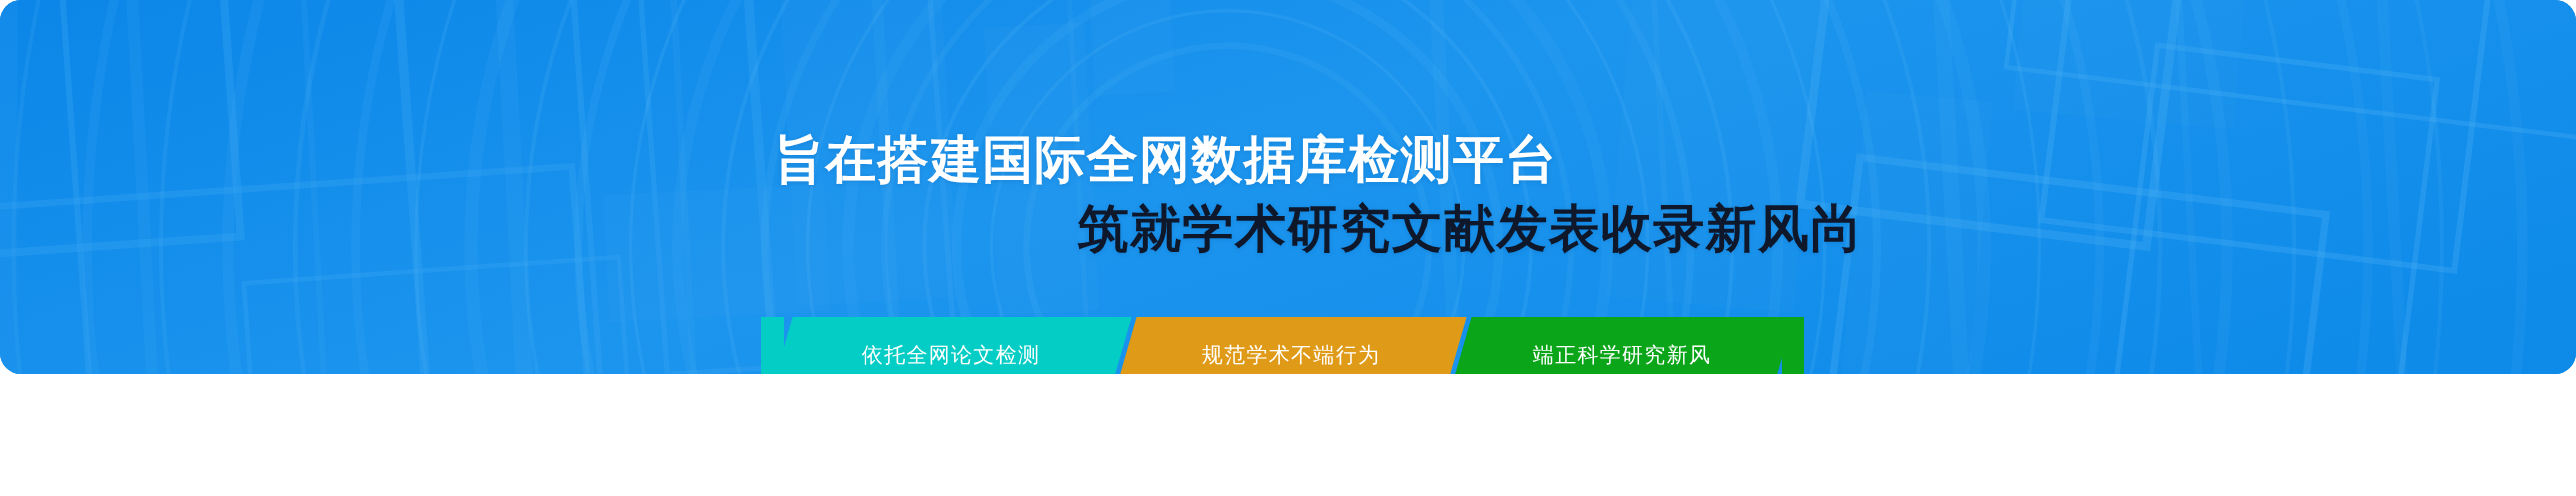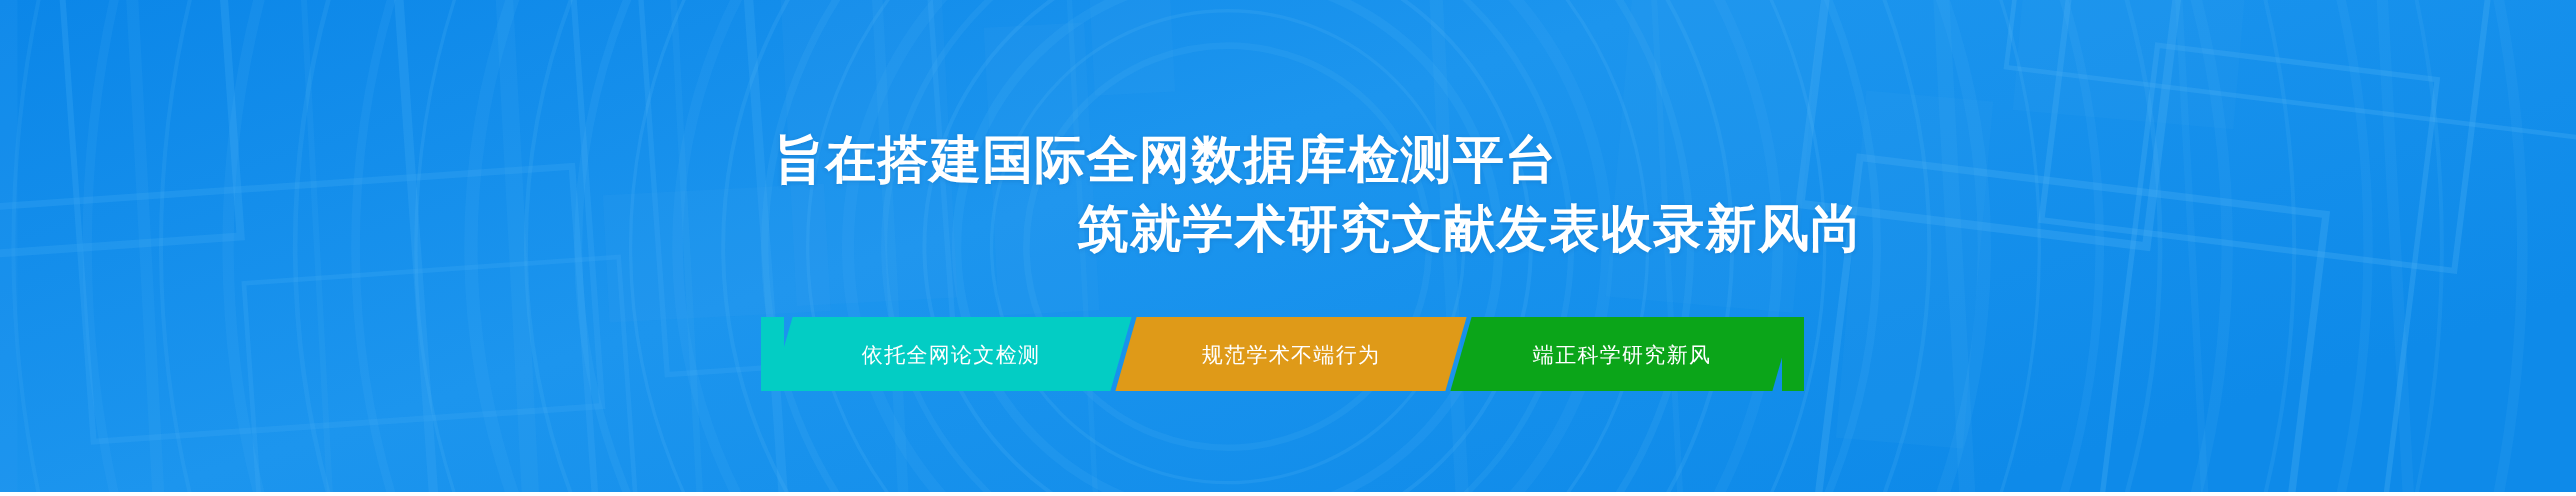--- a/index.html
+++ b/index.html
@@ -4,25 +4,26 @@
 <title>Banner</title>
 <style>
   html, body {
     margin: 0;
     padding: 0;
     background: #ffffff;
   }
   #banner {
     position: relative;
     width: 2576px;
-    height: 492px;
+    height: 374px;
     overflow: hidden;
     background: #1289E8;
     font-family: "Liberation Sans", "DejaVu Sans", sans-serif;
     user-select: none;
+    border-radius: 21px;
   }
 
   
   .bg-layer {
     position: absolute;
     inset: 0;
     width: 100%;
     height: 100%;
     pointer-events: none;
   }
@@ -195,21 +196,21 @@
 
         <g fill="#2B9CF0" fill-opacity="0.22">
           <rect x="0" y="0" width="26" height="740"></rect>
         </g>
       </g>
     </svg>
   </div>
 
   <div class="headline">
     <div class="headline-line l1" style="color: rgb(255, 255, 255);">旨在搭建国际全网数据库检测平台</div>
-    <div class="headline-line l2" style="color: #ffffff;">筑就学术研究文献发表收录新风尚</div>
+    <div class="headline-line l2" style="color: #0f172a;">筑就学术研究文献发表收录新风尚</div>
   </div>
 
   <div class="tag-strip">
     <div class="tag t1" style="background: rgb(3, 205, 196); color: rgb(255, 255, 255);">
       <span class="tag-label">依托全网论文检测</span>
     </div>
     <div class="tag t2" style="background: rgb(223, 154, 24); color: rgb(255, 255, 255);">
       <span class="tag-label">规范学术不端行为</span>
     </div>
     <div class="tag t3" style="background: rgb(11, 165, 25); color: rgb(255, 255, 255);">

